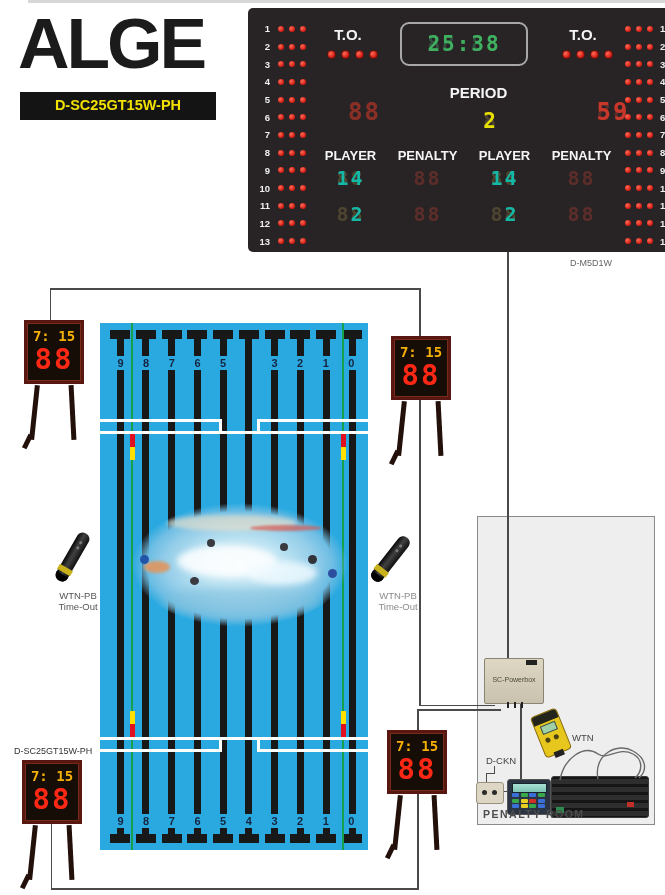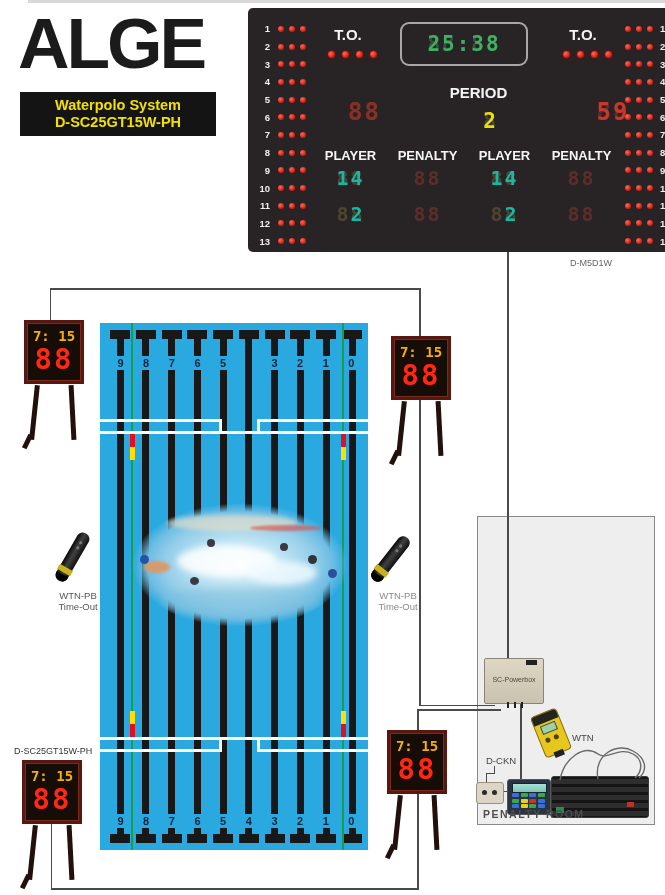--- a/index.html
+++ b/index.html
@@ -116,21 +116,20 @@
 </head>
 <body>
 
 <div id="stage">
 
   <div class="abs" style="left:28px;top:0;width:637px;height:3px;background:#d8d8d8;"></div>
 
   <div id="logo">
     <div class="alge">ALGE</div>
     <div class="sysbox">
-      <div>Waterpolo System</div>
       <div>D-SC25GT15W-PH</div>
     </div>
   </div>
 
   <div id="sb">
     <div class="sb-col" style="left:8px;">
         <div class="sb-row">
         <span class="sb-n">1</span>
         <i class="dot"></i>
         <i class="dot"></i>

